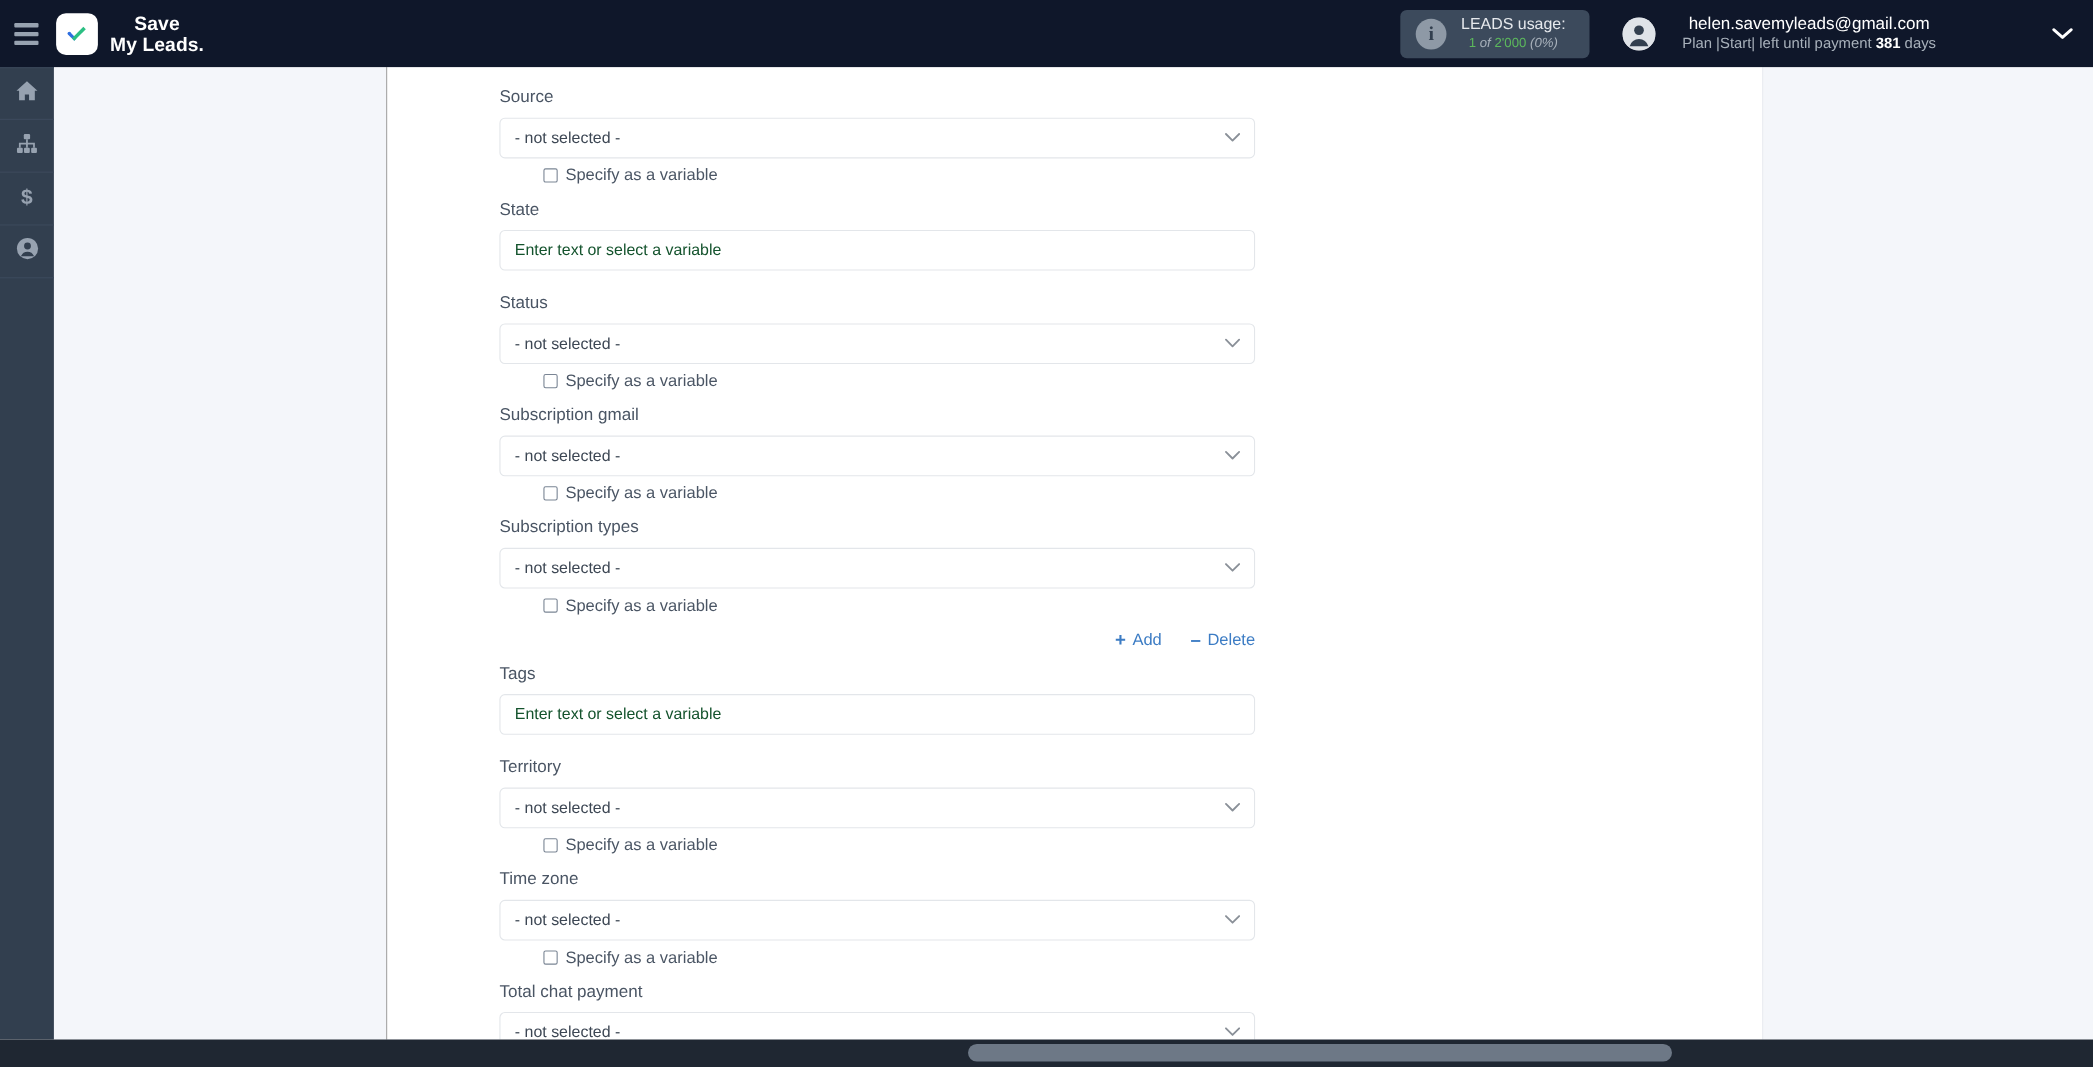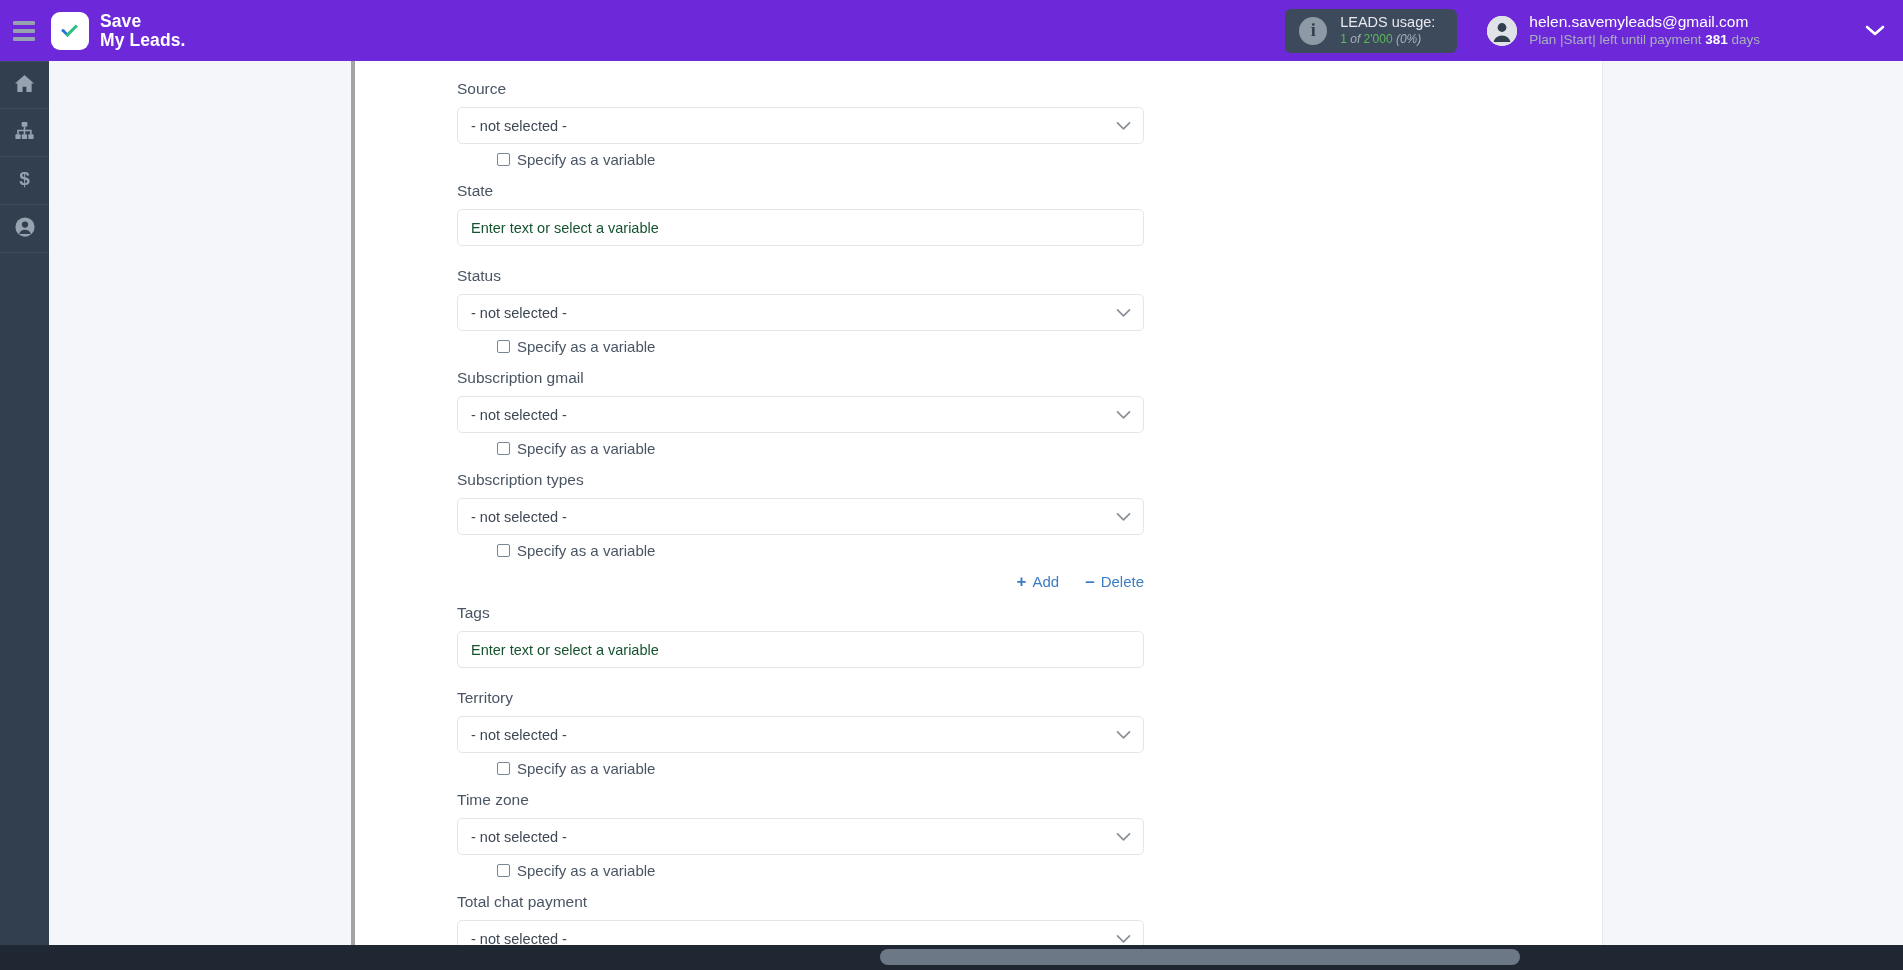--- a/index.html
+++ b/index.html
@@ -11,24 +11,25 @@
     font-family: "Liberation Sans", sans-serif;
     background: #ffffff;
   }
 
   
   .topbar {
     position: absolute;
     top: 0; left: 0;
     width: 1903px;
     height: 61px;
-    background: #6d28d9;
+    background: #0f172a;
     display: flex;
     align-items: center;
     z-index: 50;
+    text-align: center;
   }
 
   .hamburger {
     width: 48px;
     height: 61px;
     display: flex;
     flex-direction: column;
     align-items: center;
     justify-content: center;
     gap: 4px;
@@ -102,21 +103,21 @@
   }
   .usage-stat { font-size: 12px; }
   .usage-stat .num { color: #5cb85c; }
   .usage-stat .of  { color: #a8b1bb; font-style: italic; }
   .usage-stat .tot { color: #5cb85c; }
   .usage-stat .pct { color: #a8b1bb; font-style: italic; }
 
   .account {
     display: flex;
     align-items: center;
-    gap: 12px;
+    gap: 24px;
     margin-left: 30px;
     cursor: pointer;
     flex: 0 0 auto;
   }
   .avatar {
     width: 30px; height: 30px;
     border-radius: 50%;
     background: #dfe3e8;
     display: flex; align-items: center; justify-content: center;
     flex: 0 0 auto;
@@ -170,21 +171,21 @@
     overflow: hidden;
   }
 
   .content-card {
     position: absolute;
     top: 0;
     left: 302px;
     width: 1252px;
     min-height: 884px;
     background: #ffffff;
-    border-left: 4px solid #a3a3a3;
+    border-left: 1px solid #a3a3a3;
     border-right: 1px solid #e6e9ef;
     padding: 0 0 0 0;
   }
 
   .form {
     padding: 19px 0 0 102px;
     width: 1252px;
   }
 
   .field { margin-bottom: 0; }

